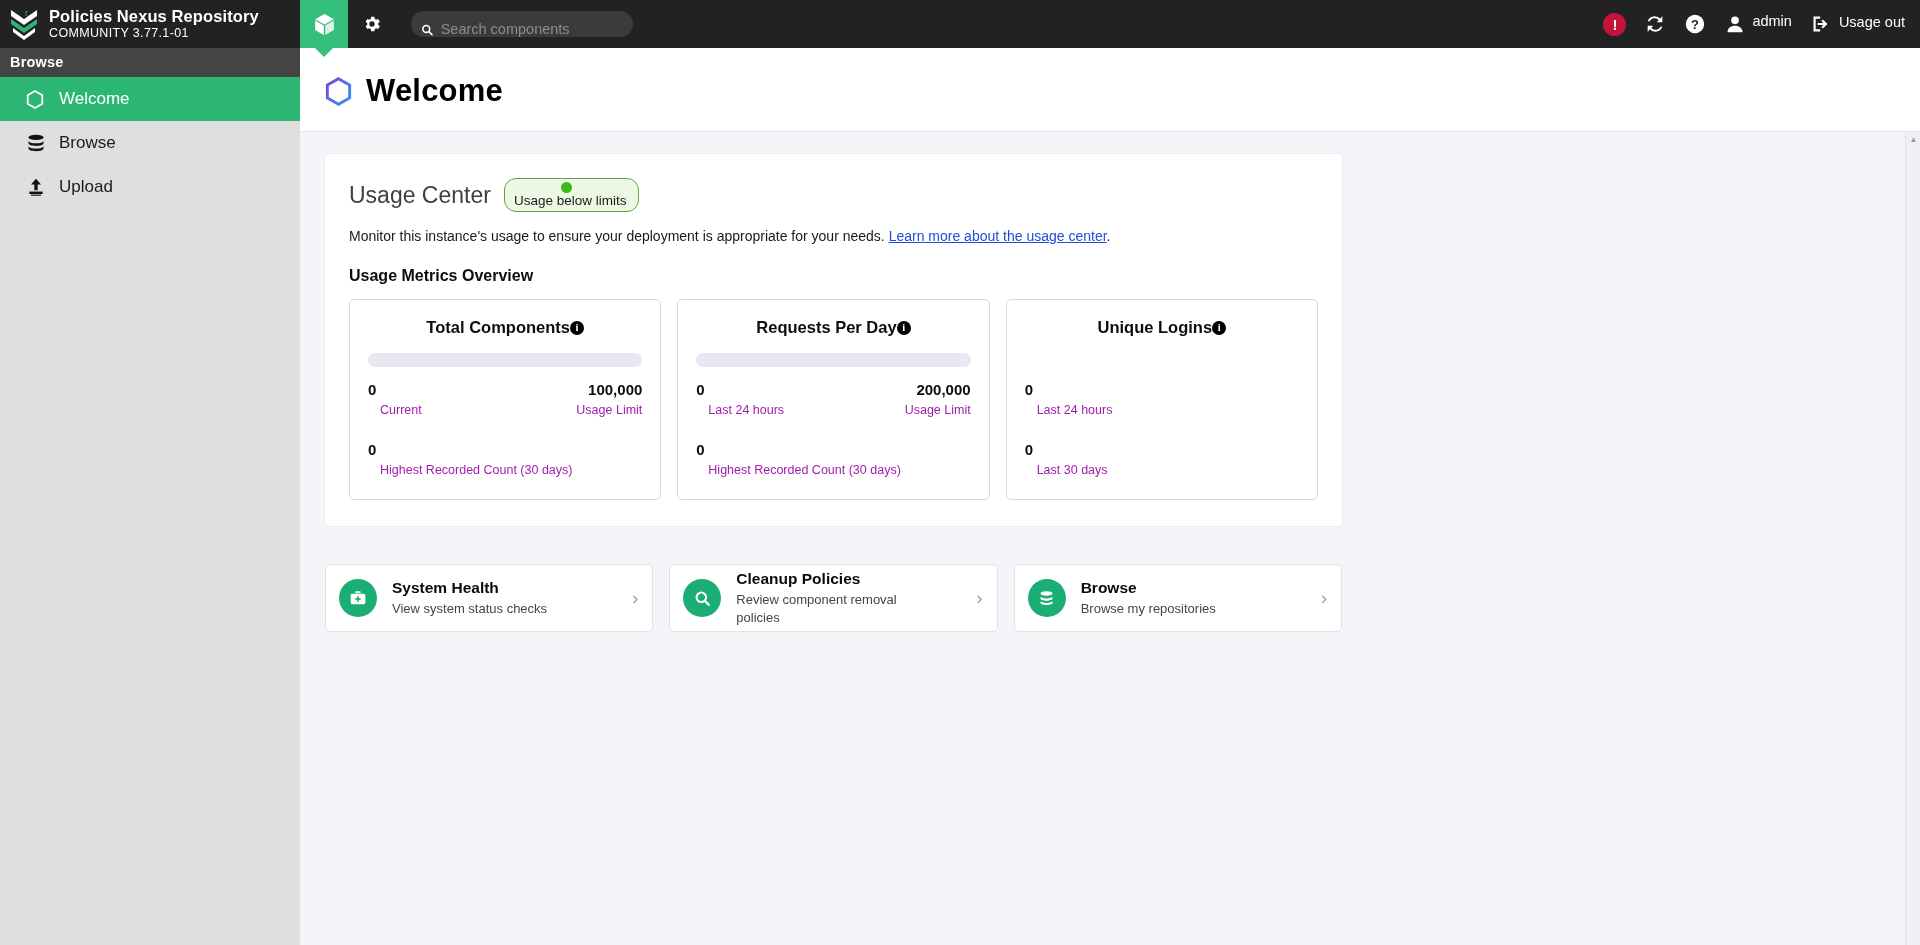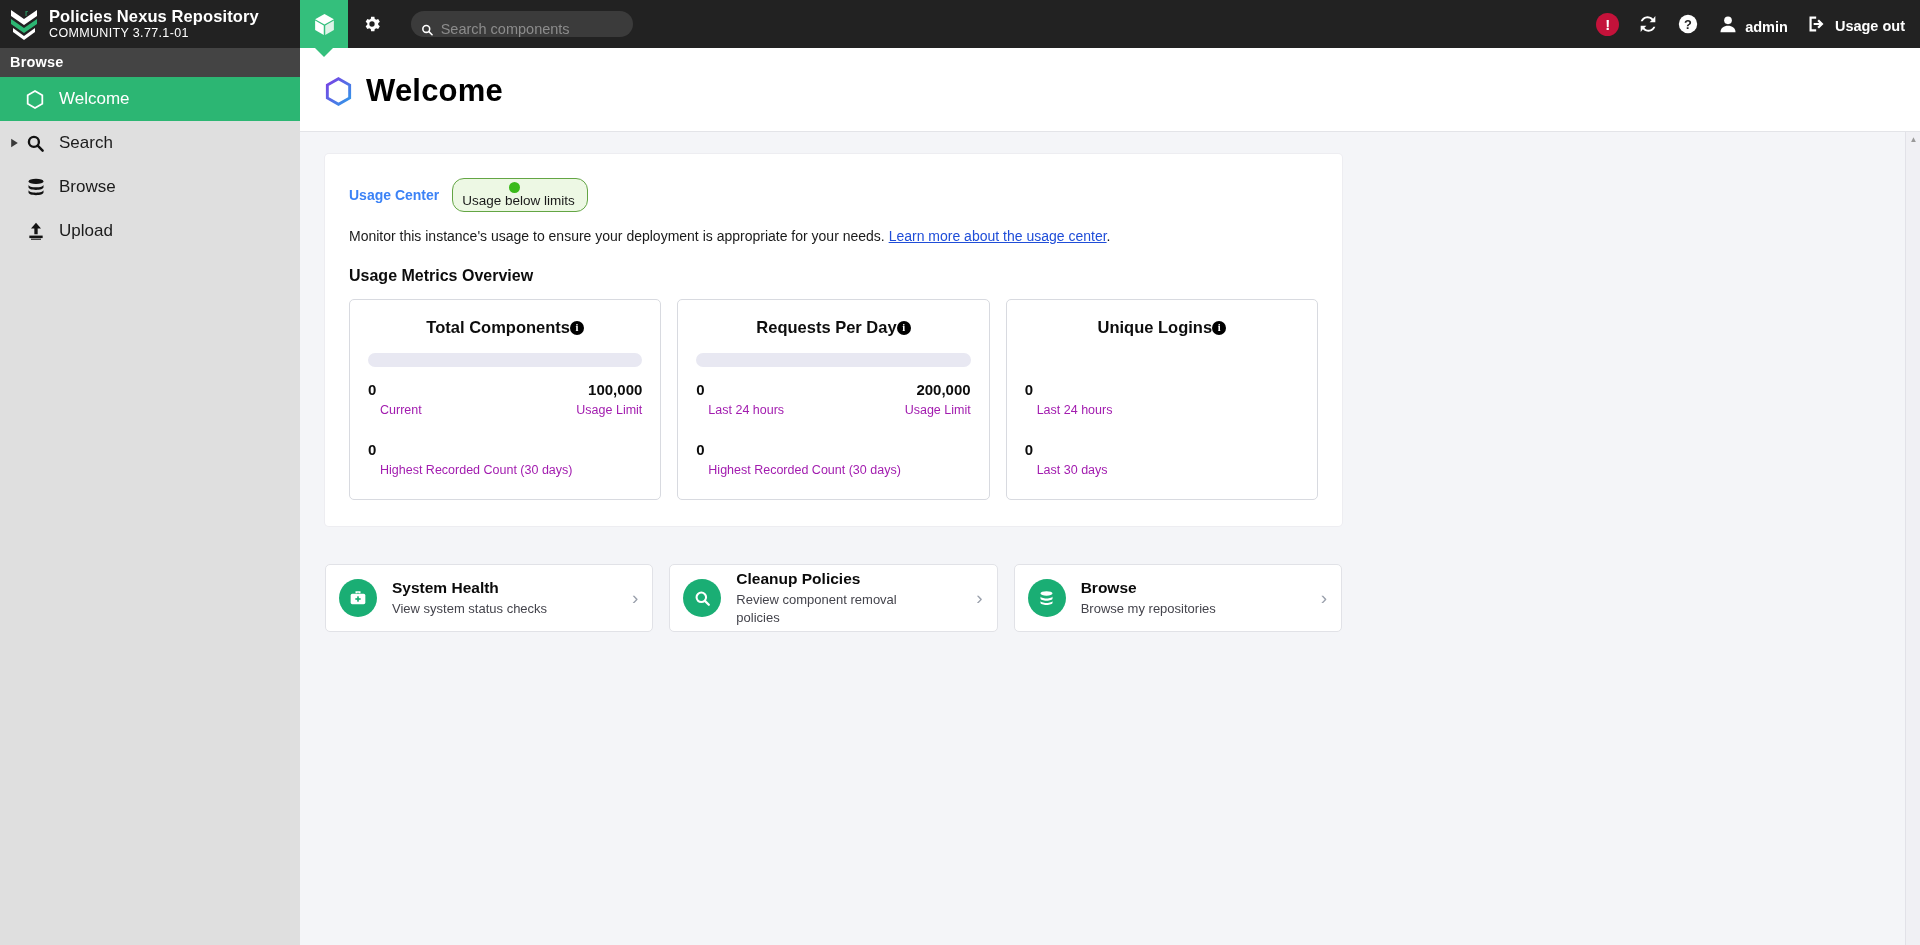--- a/index.html
+++ b/index.html
@@ -61,21 +61,21 @@
     margin-left: 7px; width: 100%;
   }
   .search-wrap input::placeholder { color: #8c8c8c; }
 
   .header-right {
     margin-left: auto;
     display: flex; align-items: center;
     padding-right: 15px;
     gap: 18px;
   }
-  .hr-item { display: flex; align-items: flex-end; color: #fff; font-size: 14.5px; font-weight: bold; }
+  .hr-item { display: flex; align-items: flex-start; color: #fff; font-size: 14.5px; font-weight: normal; }
   .alert-badge {
     width: 23px; height: 23px; border-radius: 50%;
     background: #c4123a;
     display: flex; align-items: center; justify-content: center;
     color: #fff; font-size: 15px; font-weight: bold; line-height: 1;
   }
   .user-name { margin-left: 6px; }
   .signout-label { margin-left: 7px; }
 
   
@@ -129,21 +129,21 @@
 
   
   .usage-panel {
     background: #ffffff;
     border-radius: 4px;
     padding: 24px 24px 26px 24px;
     max-width: 1017px;
     box-shadow: 0 0 0 1px #ededf1;
   }
   .uc-head { display: flex; align-items: center; }
-  .uc-title { font-size: 14px; font-weight: bold; color: #3b82f6; }
+  .uc-title { font-size: 23px; font-weight: normal; color: #404040; }
   .uc-badge {
     margin-left: 13px;
     display: flex; align-items: center;
     background: #edf8e4;
     border: 1px solid #63a544;
     border-radius: 12px;
     padding: 3px 12px 3px 9px;
     font-size: 13.5px;
     color: #1a1a1a;
     flex-direction: column;
@@ -322,34 +322,20 @@
     <div class="nav-item active">
       <span class="nav-expander"></span>
       <span class="nav-icon">
         <svg width="18" height="19" viewBox="0 0 24 26">
           <path d="M12 1.5 L22 7.2 V18.8 L12 24.5 L2 18.8 V7.2 Z" fill="none" stroke="#ffffff" stroke-width="2.4"></path>
         </svg>
       </span>
       <span class="nav-label">Welcome</span>
     </div>
 
-    <div class="nav-item">
-      <span class="nav-expander">
-        <svg width="9" height="10" viewBox="0 0 10 12">
-            <path d="M1 1 L9 6 L1 11 Z" fill="#3a3a3a"></path>
-          </svg>
-      </span>
-      <span class="nav-icon">
-        <svg width="19" height="19" viewBox="0 0 24 24">
-          <circle cx="10" cy="10" r="6.3" fill="none" stroke="#121212" stroke-width="3"></circle>
-          <line x1="14.8" y1="14.8" x2="21" y2="21" stroke="#121212" stroke-width="3.2" stroke-linecap="round"></line>
-        </svg>
-      </span>
-      <span class="nav-label">Search</span>
-    </div>
 
     <div class="nav-item">
       <span class="nav-expander"></span>
       <span class="nav-icon">
         <svg width="20" height="20" viewBox="0 0 24 24">
           <ellipse cx="12" cy="5.3" rx="9" ry="3.2" fill="#121212"></ellipse>
           <path d="M3 9.2c0 1.8 4 3.2 9 3.2s9-1.4 9-3.2v3.1c0 1.8-4 3.2-9 3.2s-9-1.4-9-3.2z" fill="#121212"></path>
           <path d="M3 15.6c0 1.8 4 3.2 9 3.2s9-1.4 9-3.2v3.1c0 1.8-4 3.2-9 3.2s-9-1.4-9-3.2z" fill="#121212"></path>
         </svg>
       </span>

